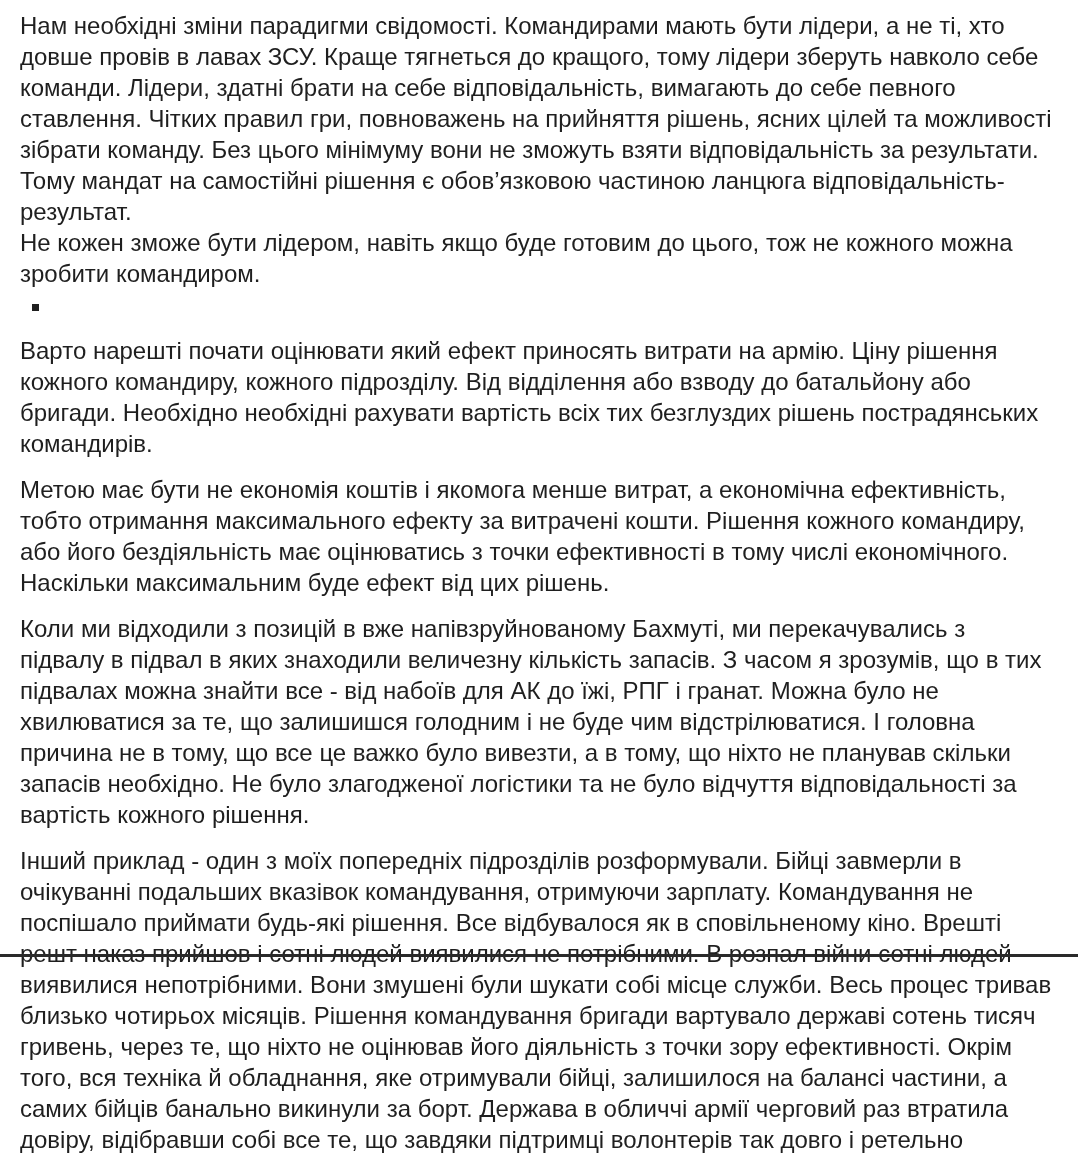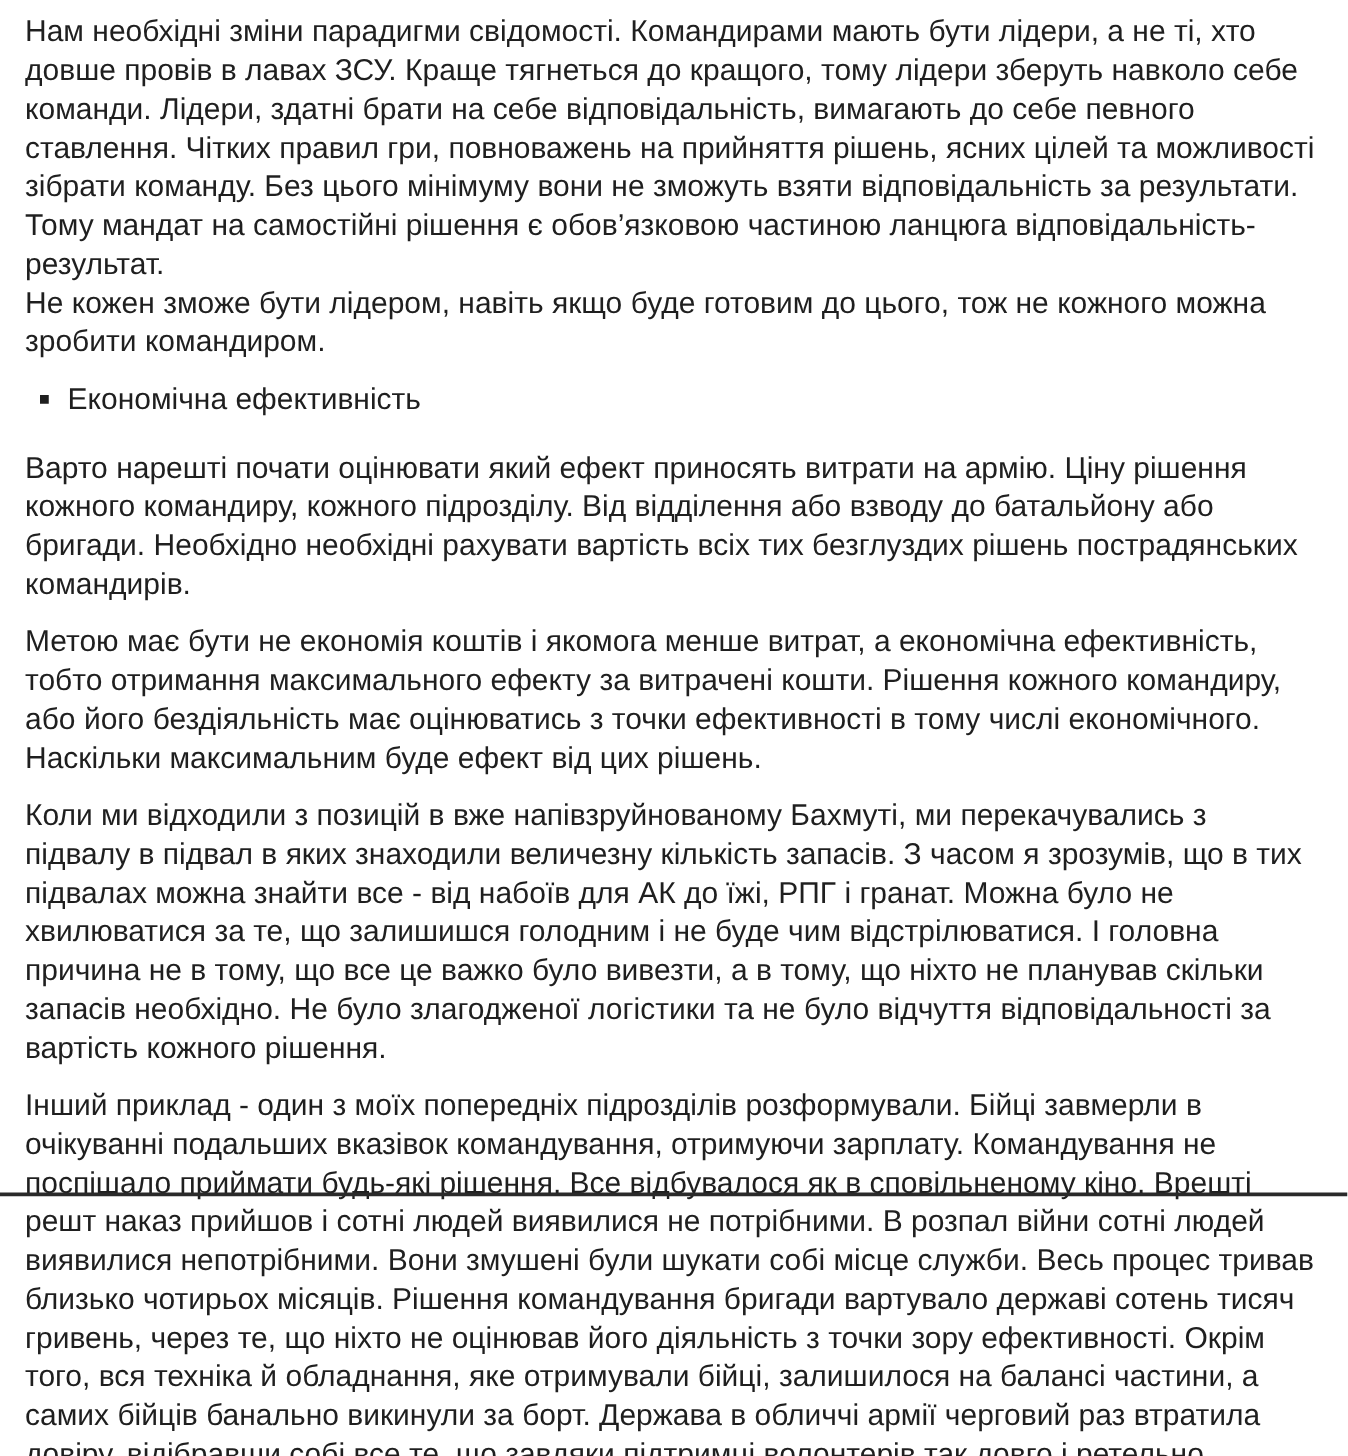--- a/index.html
+++ b/index.html
@@ -55,21 +55,20 @@
 </style>
 </head>
 <body style="background: rgb(255, 255, 255);">
 
 <div class="page" style="color: rgb(31, 31, 31);">
   <div id="content">
       <p class="para">Нам необхідні зміни парадигми свідомості. Командирами мають бути лідери, а не ті, хто довше провів в лавах ЗСУ. Краще тягнеться до кращого, тому лідери зберуть навколо себе команди. Лідери, здатні брати на себе відповідальність, вимагають до себе певного ставлення. Чітких правил гри, повноважень на прийняття рішень, ясних цілей та можливості зібрати команду. Без цього мінімуму вони не зможуть взяти відповідальність за результати. Тому мандат на самостійні рішення є обов’язковою частиною ланцюга відповідальність-результат.
 Не кожен зможе бути лідером, навіть якщо буде готовим до цього, тож не кожного можна зробити командиром.</p>
       <div class="bullet-item">
         <span class="bullet-marker" style="background: rgb(31, 31, 31);"></span>
-        <span class="bullet-text">Економічна ефективність</span>
       </div>
       <p class="para">Варто нарешті почати оцінювати який ефект приносять витрати на армію. Ціну рішення кожного командиру, кожного підрозділу. Від відділення або взводу до батальйону або бригади. Необхідно необхідні рахувати вартість всіх тих безглуздих рішень пострадянських командирів.</p>
       <p class="para">Метою має бути не економія коштів і якомога менше витрат, а економічна ефективність, тобто отримання максимального ефекту за витрачені кошти. Рішення кожного командиру, або його бездіяльність має оцінюватись з точки ефективності в тому числі економічного. Наскільки максимальним буде ефект від цих рішень.</p>
       <p class="para">Коли ми відходили з позицій в вже напівзруйнованому Бахмуті, ми перекачувались з підвалу в підвал в яких знаходили величезну кількість запасів. З часом я зрозумів, що в тих підвалах можна знайти все - від набоїв для АК до їжі, РПГ і гранат. Можна було не хвилюватися за те, що залишишся голодним і не буде чим відстрілюватися. І головна причина не в тому, що все це важко було вивезти, а в тому, що ніхто не планував скільки запасів необхідно. Не було злагодженої логістики та не було відчуття відповідальності за вартість кожного рішення.</p>
       <p class="para">Інший приклад - один з моїх попередніх підрозділів розформували. Бійці завмерли в очікуванні подальших вказівок командування, отримуючи зарплату. Командування не поспішало приймати будь-які рішення. Все відбувалося як в сповільненому кіно. Врешті решт наказ прийшов і сотні людей виявилися не потрібними. В розпал війни сотні людей виявилися непотрібними. Вони змушені були шукати собі місце служби. Весь процес тривав близько чотирьох місяців. Рішення командування бригади вартувало державі сотень тисяч гривень, через те, що ніхто не оцінював його діяльність з точки зору ефективності. Окрім того, вся техніка й обладнання, яке отримували бійці, залишилося на балансі частини, а самих бійців банально викинули за борт. Держава в обличчі армії черговий раз втратила довіру, відібравши собі все те, що завдяки підтримці волонтерів так довго і ретельно</p>
     </div>
   <div class="bottom-bar" style="background: rgb(42, 42, 42);"></div>
 </div>
 
 </body></html>

